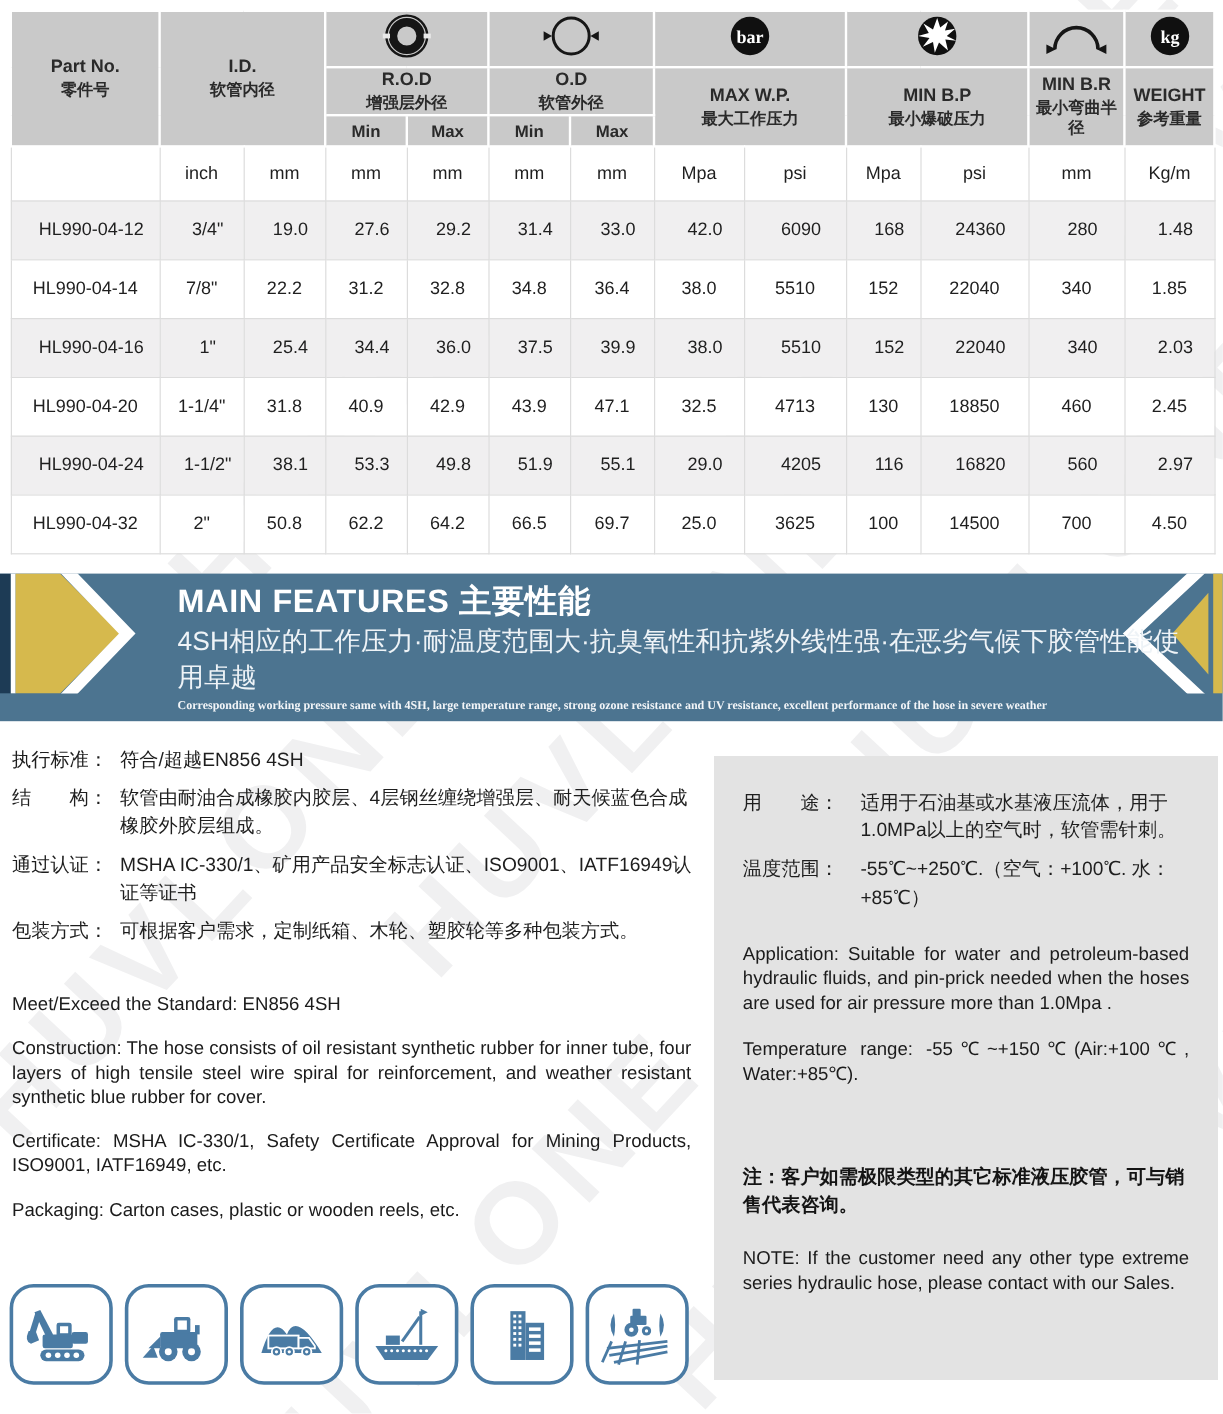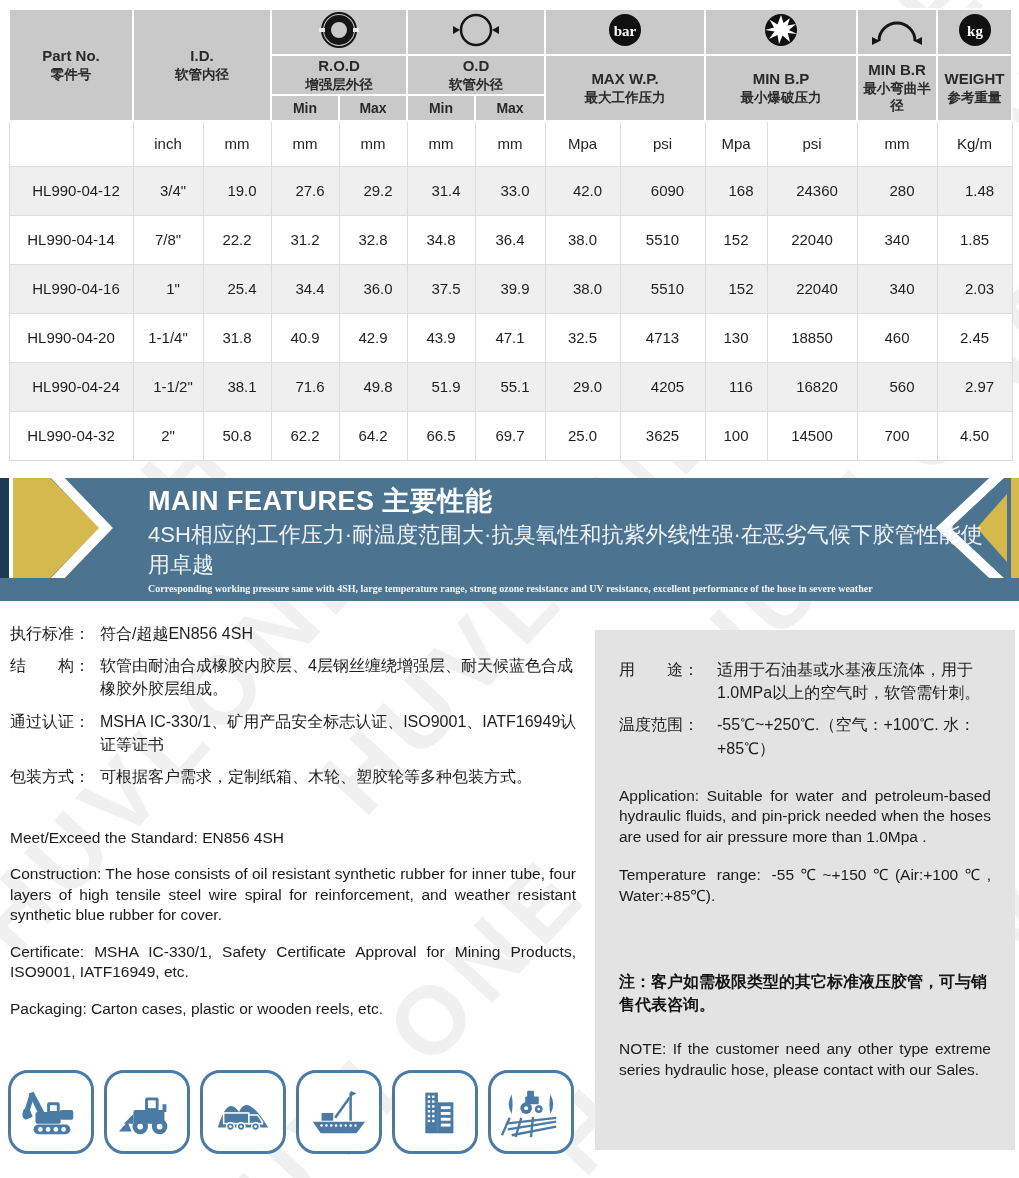--- a/index.html
+++ b/index.html
@@ -275,21 +275,21 @@
           <td>4713</td>
           <td>130</td>
           <td>18850</td>
           <td>460</td>
           <td>2.45</td>
         </tr>
         <tr class="alt">
           <td>HL990-04-24</td>
           <td>1-1/2"</td>
           <td>38.1</td>
-          <td>71.6</td>
+          <td>53.3</td>
           <td>49.8</td>
           <td>51.9</td>
           <td>55.1</td>
           <td>29.0</td>
           <td>4205</td>
           <td>116</td>
           <td>16820</td>
           <td>560</td>
           <td>2.97</td>
         </tr>

